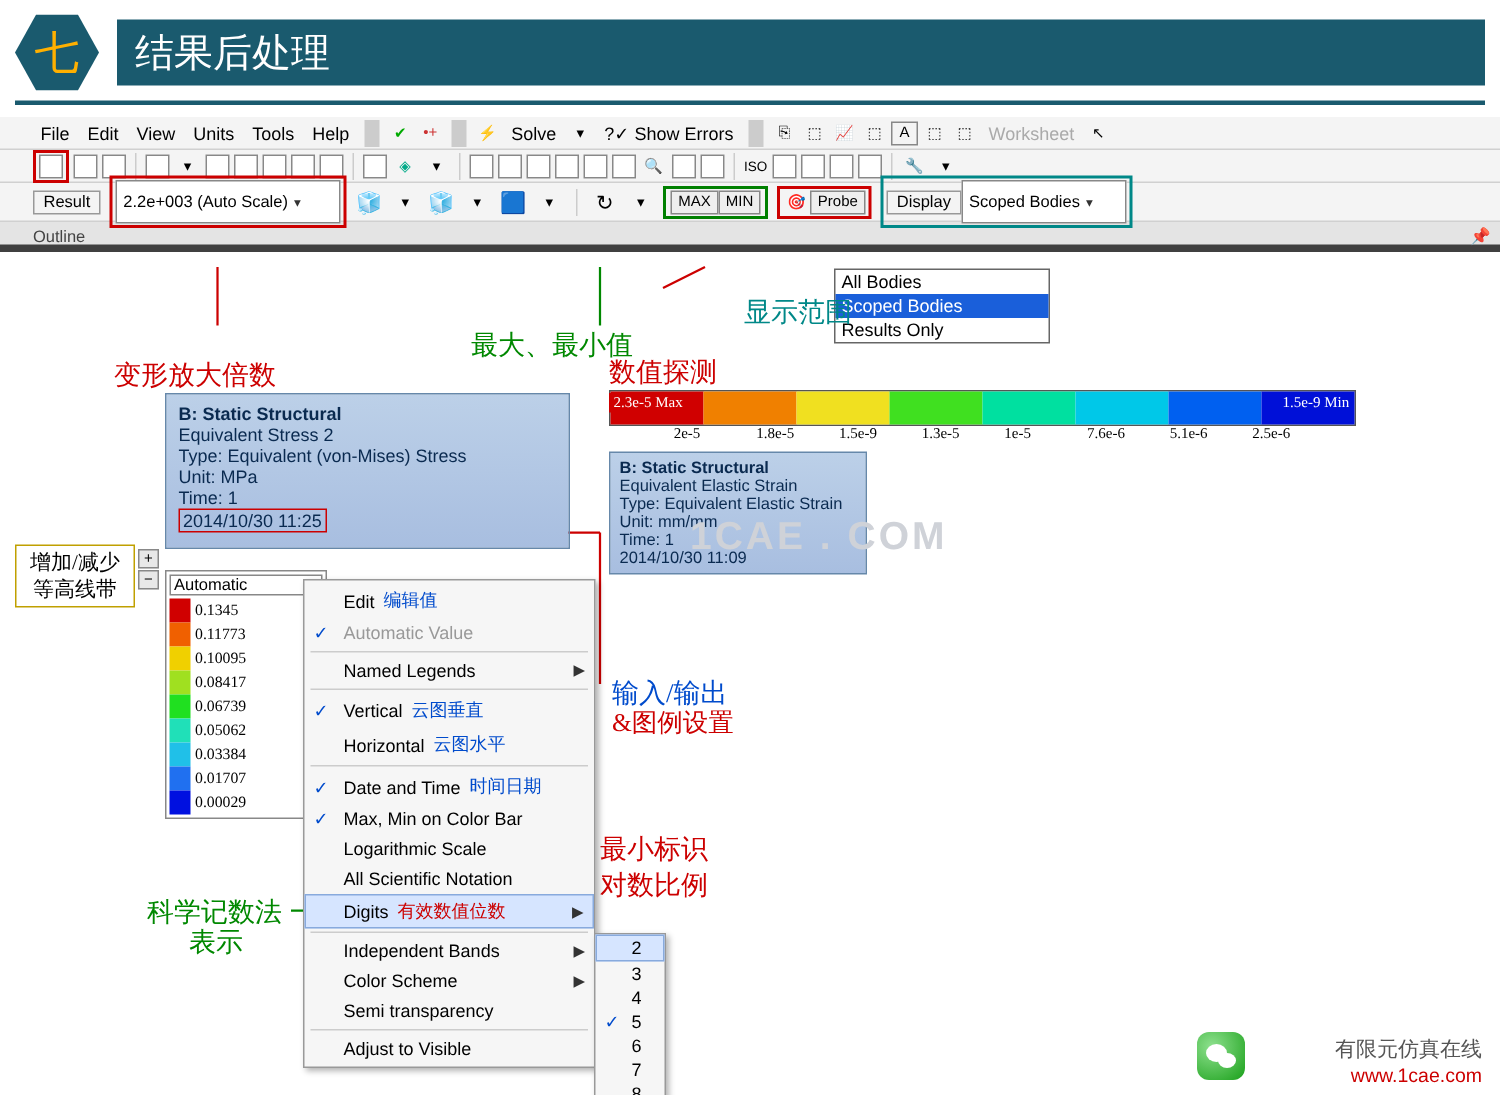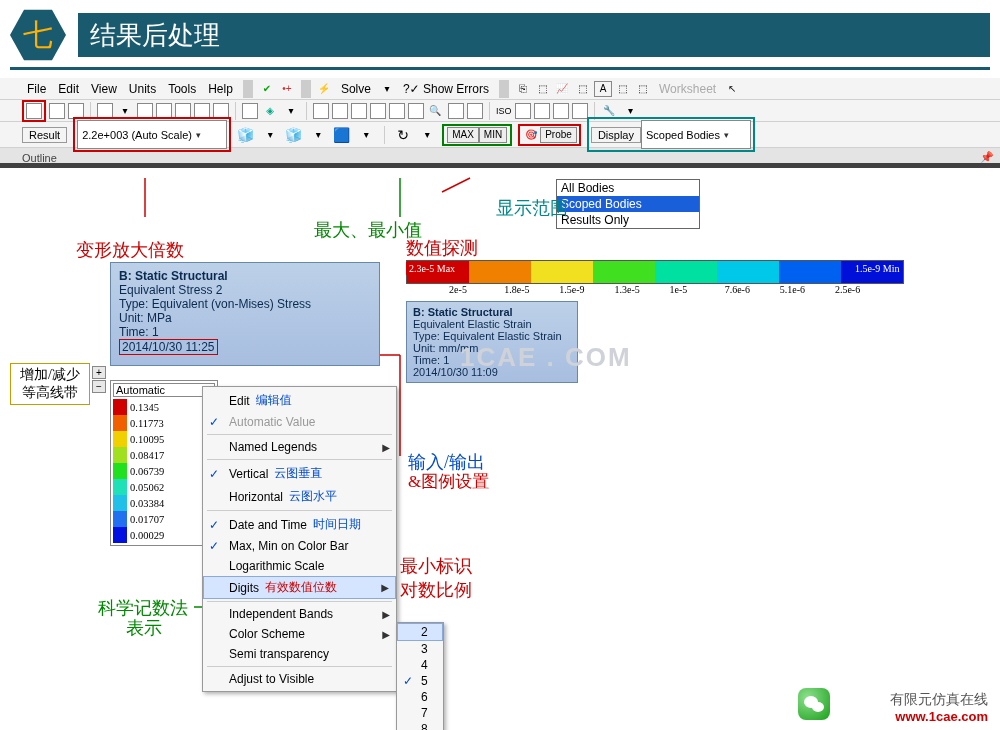--- a/index.html
+++ b/index.html
@@ -401,20 +401,23 @@
       <span>Date and Time</span>
       <span class="ctxzh">时间日期</span>
     </div>
   <div class="ctxitem">
       <span class="chk">✓</span>
       <span>Max, Min on Color Bar</span>
     </div>
   <div class="ctxitem">
       <span>Logarithmic Scale</span>
     </div>
+  <div class="ctxitem">
+      <span>All Scientific Notation</span>
+    </div>
   <div class="ctxitem hl">
       <span>Digits</span>
       <span class="ctxzh" style="color:#cc0000;">有效数值位数</span>
       <span class="arr">▶</span>
     </div>
   <div class="ctxsep"></div>
   <div class="ctxitem">
       <span>Independent Bands</span>
       <span class="arr">▶</span>
     </div>
@@ -472,14 +475,14 @@
     <div>Time: 1</div>
     <div>2014/10/30 11:09</div>
   </div>
 </div>
 
 <div class="watermark">1CAE . COM</div>
 
 <div class="wxicon"></div>
 <div class="brand">
   <div style="color:#555; font-size:14px;">有限元仿真在线</div>
-  <div style="color:#cc0000; font-weight:bold;">www.1cae.com</div>
+  <div style="color:#cc0000; font-weight:normal;">www.1cae.com</div>
 </div>
 
 </body></html>

